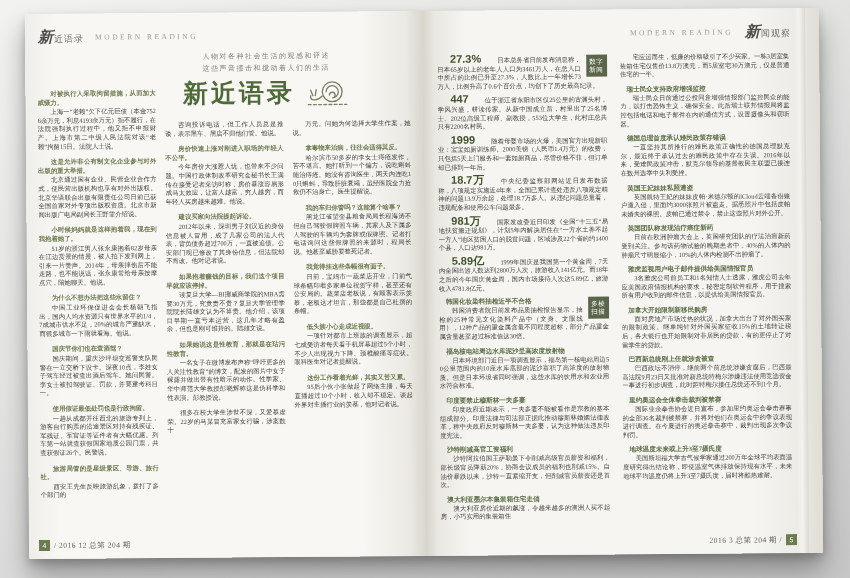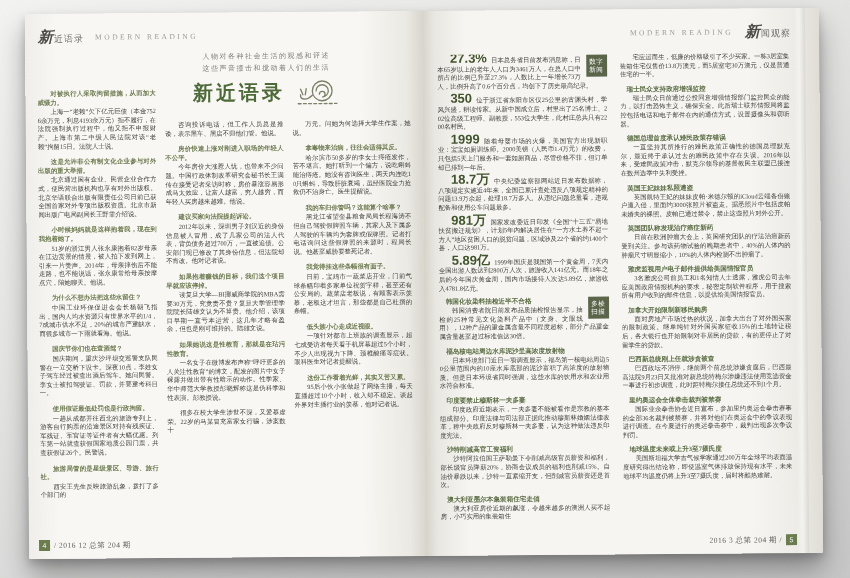--- a/index.html
+++ b/index.html
@@ -33,38 +33,38 @@
   .ph{position:absolute;top:14px;left:0;right:0;white-space:nowrap;}
   .ph.l{padding-left:12px;text-align:left;}
   .ph.r{padding-right:28px;text-align:right;}
   .logo-cn{font-style:italic;font-weight:bold;font-size:15px;color:#4c4c4a;margin:0 1px;}
   .logo-rest{font-size:9px;color:#6a6a68;letter-spacing:1px;}
   .logo-en{font-size:7.5px;letter-spacing:2.5px;color:#9c9c99;margin:0 7px;vertical-align:2px;}
   
   .intro-title{position:absolute;left:118px;top:40px;width:246px;text-align:center;}
   .intro{margin:0 0 3px;font-size:7px;line-height:9px;color:#7d7d79;letter-spacing:1.5px;}
   .title-row{display:flex;align-items:center;justify-content:center;gap:9px;margin-top:3px;}
-  .sec-title{margin:0;font-size:20px;font-weight:bold;color:#4e6a39;letter-spacing:3px;
+  .sec-title{margin:0;font-size:25px;font-weight:bold;color:#4e6a39;letter-spacing:3px;
     font-family:"Liberation Sans","DejaVu Sans",sans-serif;}
   .snail svg{width:46px;height:32px;display:block;}
   
   .cols{position:absolute;left:12px;right:12px;top:44px;bottom:26px;display:flex;gap:9px;}
   .right-cols{left:15px;right:30px;gap:13px;}
   .col{flex:1;overflow:hidden;text-align:justify;word-break:break-all;}
   .c1{padding-top:32px;}
   .c2,.c3{padding-top:64px;}
   .q-item{margin-bottom:7px;}
   .lead{margin:0 0 1px;font-size:6.4px;line-height:8.6px;font-weight:bold;color:#6d7a50;text-indent:2em;}
   .lead:empty{display:none;}
   .body{margin:0;font-size:6.4px;line-height:8.6px;color:#403f3d;text-indent:2em;}
   .cont{margin-bottom:5px;}
   
   .n-item{margin-bottom:4px;}
   .numline{margin:0;font-size:6.4px;line-height:8.6px;color:#403f3d;text-indent:2em;}
-  .num{color:#42542d;font-size:13px;font-weight:bold;margin-right:4px;
+  .num{color:#42542d;font-size:11px;font-weight:bold;margin-right:16px;
     font-family:"Liberation Sans","DejaVu Sans",sans-serif;}
   
   .h-item{margin-bottom:5px;}
   .head{margin:0 0 1px;font-size:6.6px;line-height:9px;font-weight:bold;color:#5c6e46;text-indent:1em;}
   
   .badge{
     float:right;width:15px;background:#5a654a;color:#fff;
     font-size:6.5px;line-height:8px;text-align:center;letter-spacing:0.5px;
     padding:3px 3px;margin:1px 0 4px 5px;
     font-family:"Liberation Sans","DejaVu Sans",sans-serif;
@@ -226,21 +226,21 @@
       <div class="cols right-cols">
         <div class="col ca">
           <div class="sec">
             <span class="badge">数字新闻</span>
 
   <div class="n-item">
     <p class="numline"><b class="num">27.3%</b><span>日本总务省日前发布消息称，日本65岁以上的老年人人口为3461万人，在总人口中所占的比例已升至27.3%，人数比上一年增长73万人，比例升高了0.6个百分点，均创下了历史最高纪录。</span></p>
   </div>
 
   <div class="n-item">
-    <p class="numline"><b class="num">350</b><span>位于浙江省东阳市区仅25公里的古渊头村，学风兴盛，耕读传家。从新中国成立后，村里出了25名博士、202位高级工程师、副教授，553位大学生，此村庄总共只有2200名村民。</span></p>
+    <p class="numline"><b class="num">447</b><span>位于浙江省东阳市区仅25公里的古渊头村，学风兴盛，耕读传家。从新中国成立后，村里出了25名博士、202位高级工程师、副教授，553位大学生，此村庄总共只有2200名村民。</span></p>
   </div>
 
   <div class="n-item">
     <p class="numline"><b class="num">1999</b><span>随着母婴市场的火爆，美国官方出现新职业：宝宝如厕训练师。2000美镑（人民币1.4万元）的收费，只包括5天上门服务和一套如厕商品，尽管价格不菲，但订单却已排到一年后。</span></p>
   </div>
 
   <div class="n-item">
     <p class="numline"><b class="num">18.7万</b><span>中央纪委监察部网站近日发布数据称，八项规定实施近4年来，全国已累计查处违反八项规定精神的问题13.9万余起，处理18.7万多人。从违纪问题总量看，违规配备和使用公车问题最多。</span></p>
   </div>
 

